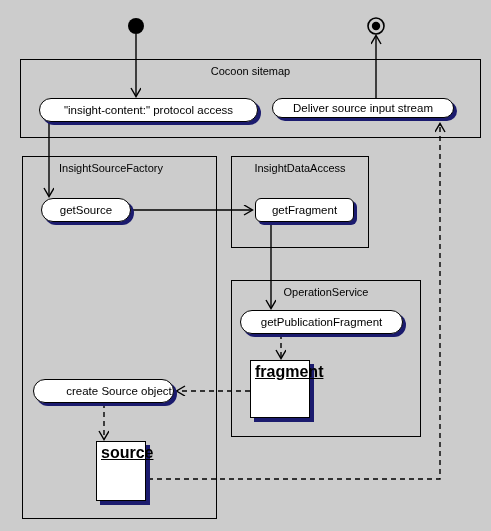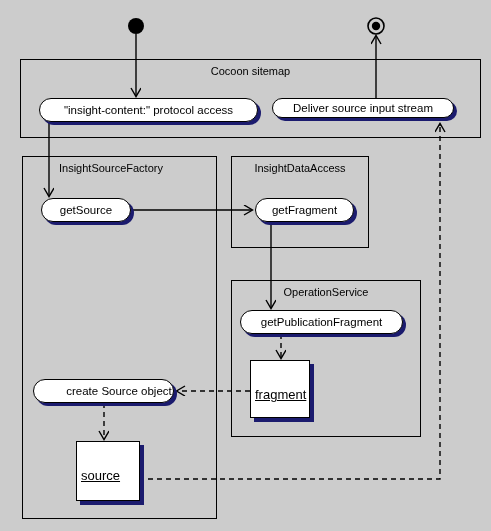--- a/index.html
+++ b/index.html
@@ -70,26 +70,25 @@
     box-sizing: border-box;
     background: #ffffff;
     border: 1.5px solid #000000;
     box-shadow: 4px 4px 0 0 #1b1b6e;
     z-index: 3;
   }
   .objbox-name {
     position: absolute;
     left: 4px;
     top: 2px;
-    font-size: 13px;
-    font-weight: normal;
+    font-size: 16px;
+    font-weight: bold;
     color: #000000;
     text-decoration: underline;
     white-space: nowrap;
-    margin-top: 24px;
   }
   
   .node {
     position: absolute;
     z-index: 4;
   }
 </style>
 </head>
 <body>
 
@@ -167,33 +166,33 @@
   </div>
 
   <div class="activity" style="left:272px; top:98px; width:182px; height:20px;">
     <span>Deliver source input stream</span>
   </div>
 
   <div class="activity" style="left:41px; top:198px; width:90px; height:24px;">
     <span>getSource</span>
   </div>
 
-  <div class="activity" style="left:255px; top:198px; width:99px; height:24px;">
+  <div class="activity" style="left:255px; top:198px; width:99px; height:24px;border-radius:6px;">
     <span>getFragment</span>
   </div>
 
   <div class="activity" style="left:240px; top:310px; width:163px; height:24px;text-align:center;">
     <span>getPublicationFragment</span>
   </div>
 
   <div class="activity" style="left:33px; top:379px; width:141px; height:24px;padding-left:31px;">
     <span>create Source object</span>
   </div>
 
   <div class="objbox" style="left:250px; top:360px; width:60px; height:58px;">
     <div class="objbox-name">fragment</div>
   </div>
 
-  <div class="objbox" style="left:76px; top:441px; width:64px; height:60px;">
+  <div class="objbox" style="left:96px; top:441px; width:50px; height:60px;">
     <div class="objbox-name">source</div>
   </div>
 
 </div>
 
 </body></html>

